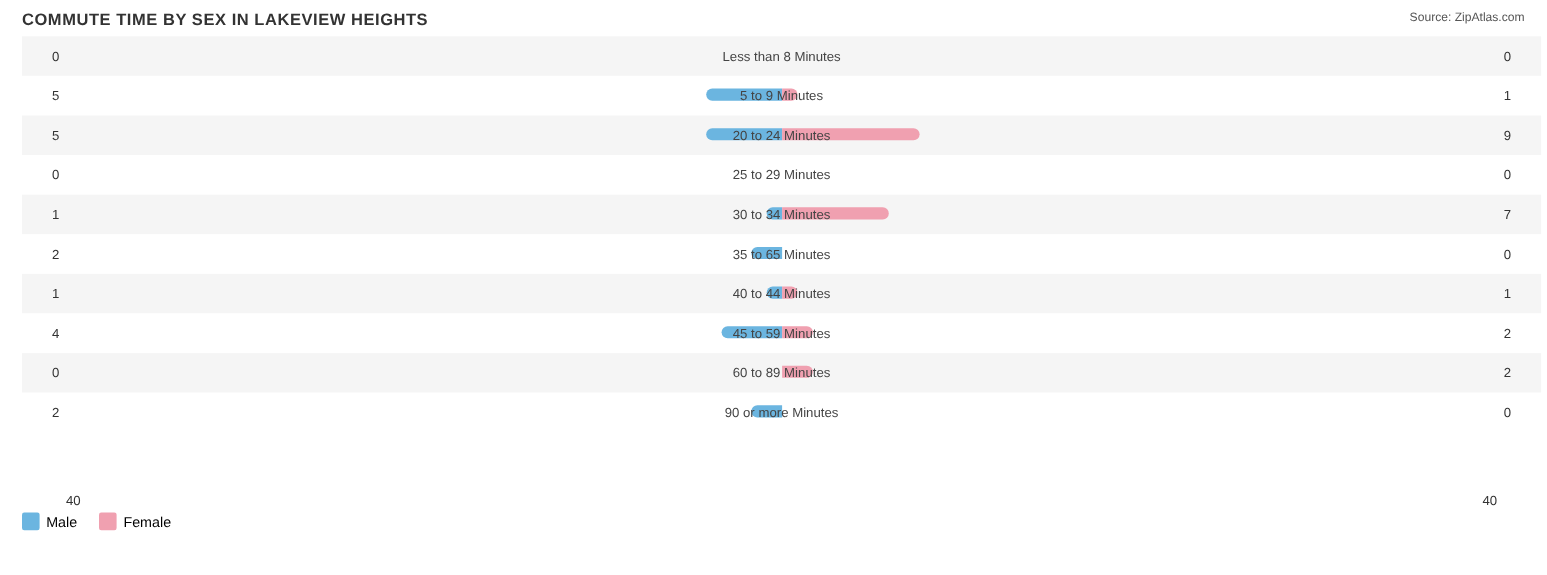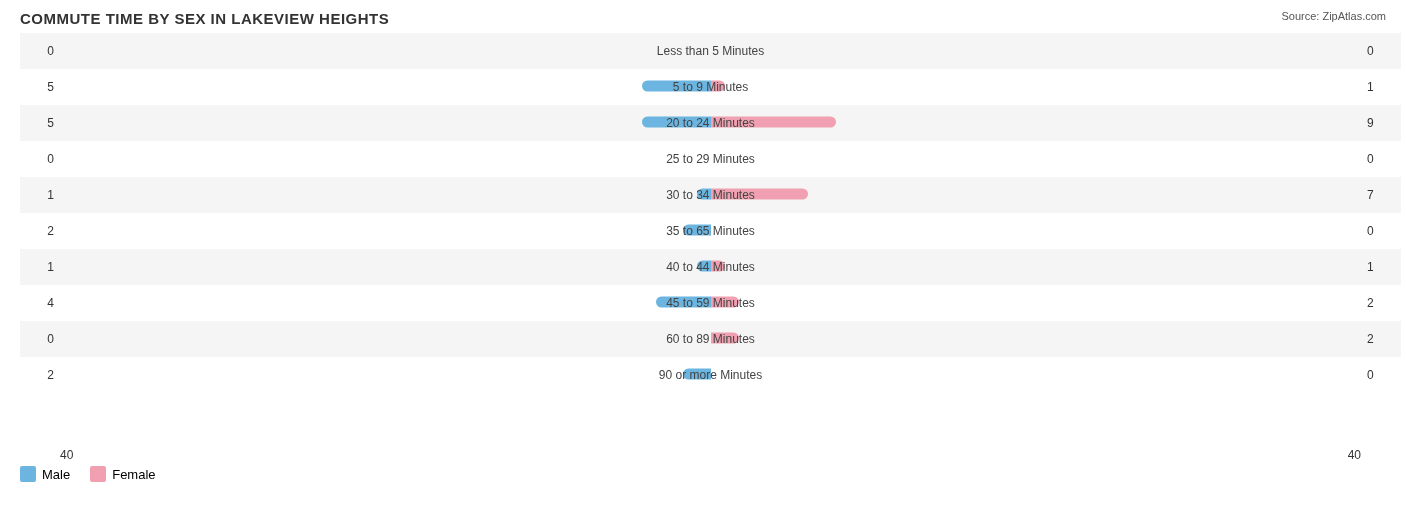--- a/index.html
+++ b/index.html
@@ -148,21 +148,21 @@
   <div class="chart-area" id="chart-area">
 
   <div class="row">
     <div class="left-value">0</div>
     <div class="bars-area" style="position:relative;">
 
       <div style="position:absolute;left:0;right:0;top:50%;transform:translateY(-50%);height:13px;">
         <div class="bar-male" style="width:0px; border-radius: 0;"></div>
         <div class="bar-female" style="width:0px; border-radius: 0;"></div>
       </div>
-      <div class="label" style="top:50%;transform:translateY(-50%);z-index:3;pointer-events:none;">Less than 5 Minutes</div>
+      <div class="label" style="top:50%;transform:translateY(-50%);z-index:3;pointer-events:none;">Less than 8 Minutes</div>
     </div>
     <div class="right-value">0</div>
   </div>
       <div class="row">
     <div class="left-value">5</div>
     <div class="bars-area" style="position:relative;">
 
       <div style="position:absolute;left:0;right:0;top:50%;transform:translateY(-50%);height:13px;">
         <div class="bar-male" style="width:69px; border-radius: 6px 0 0 6px;"></div>
         <div class="bar-female" style="width:14px; border-radius: 0 6px 6px 0;"></div>

